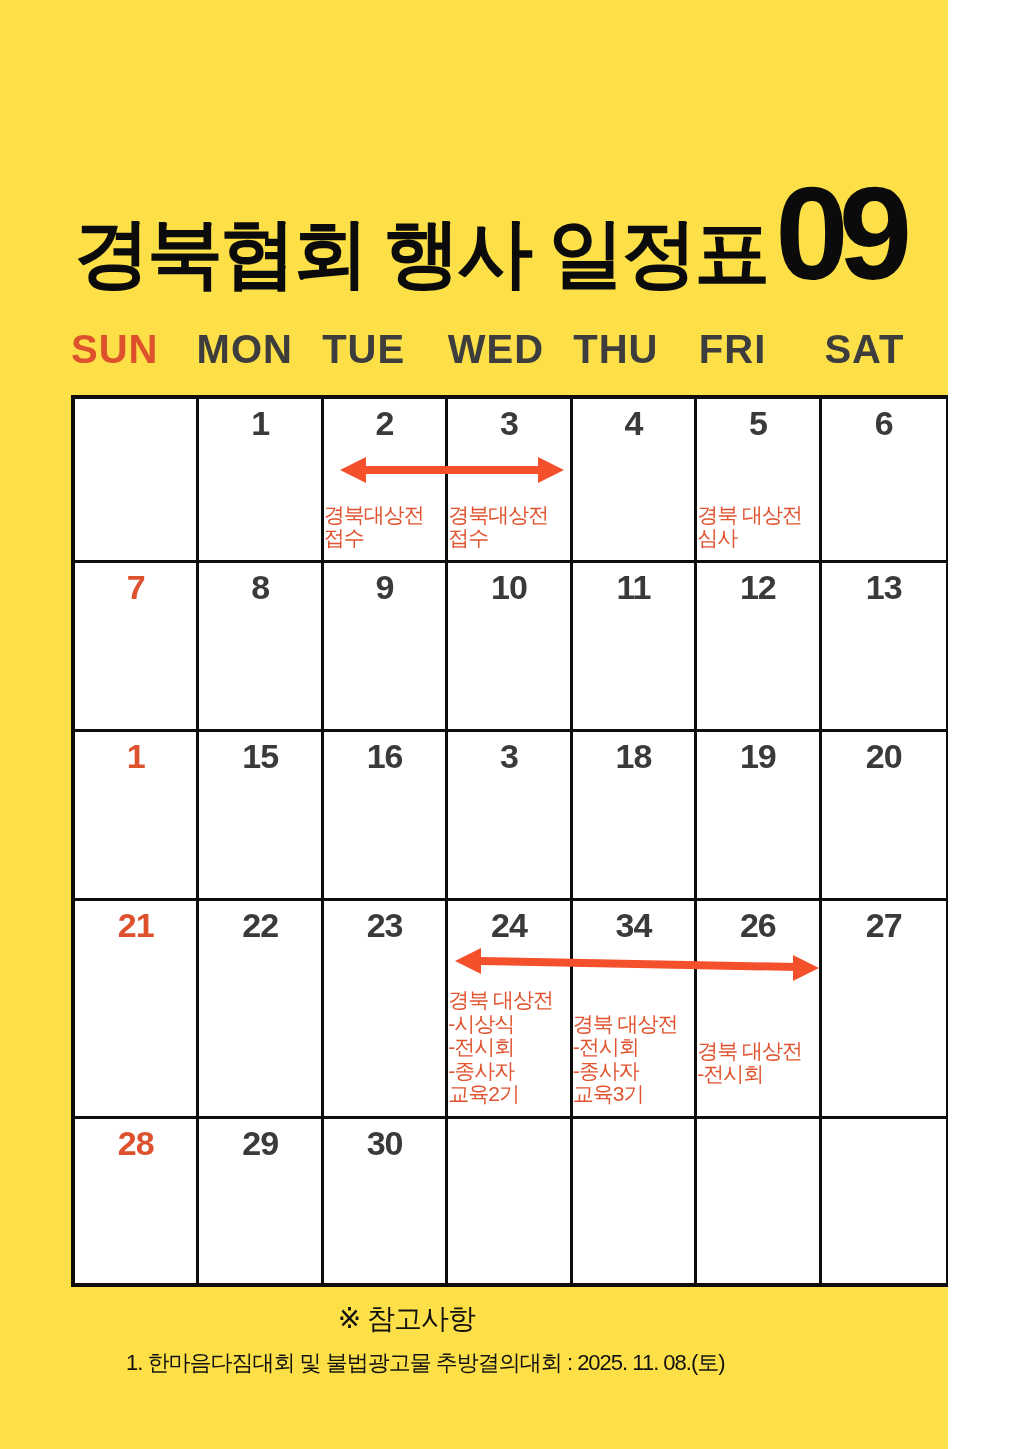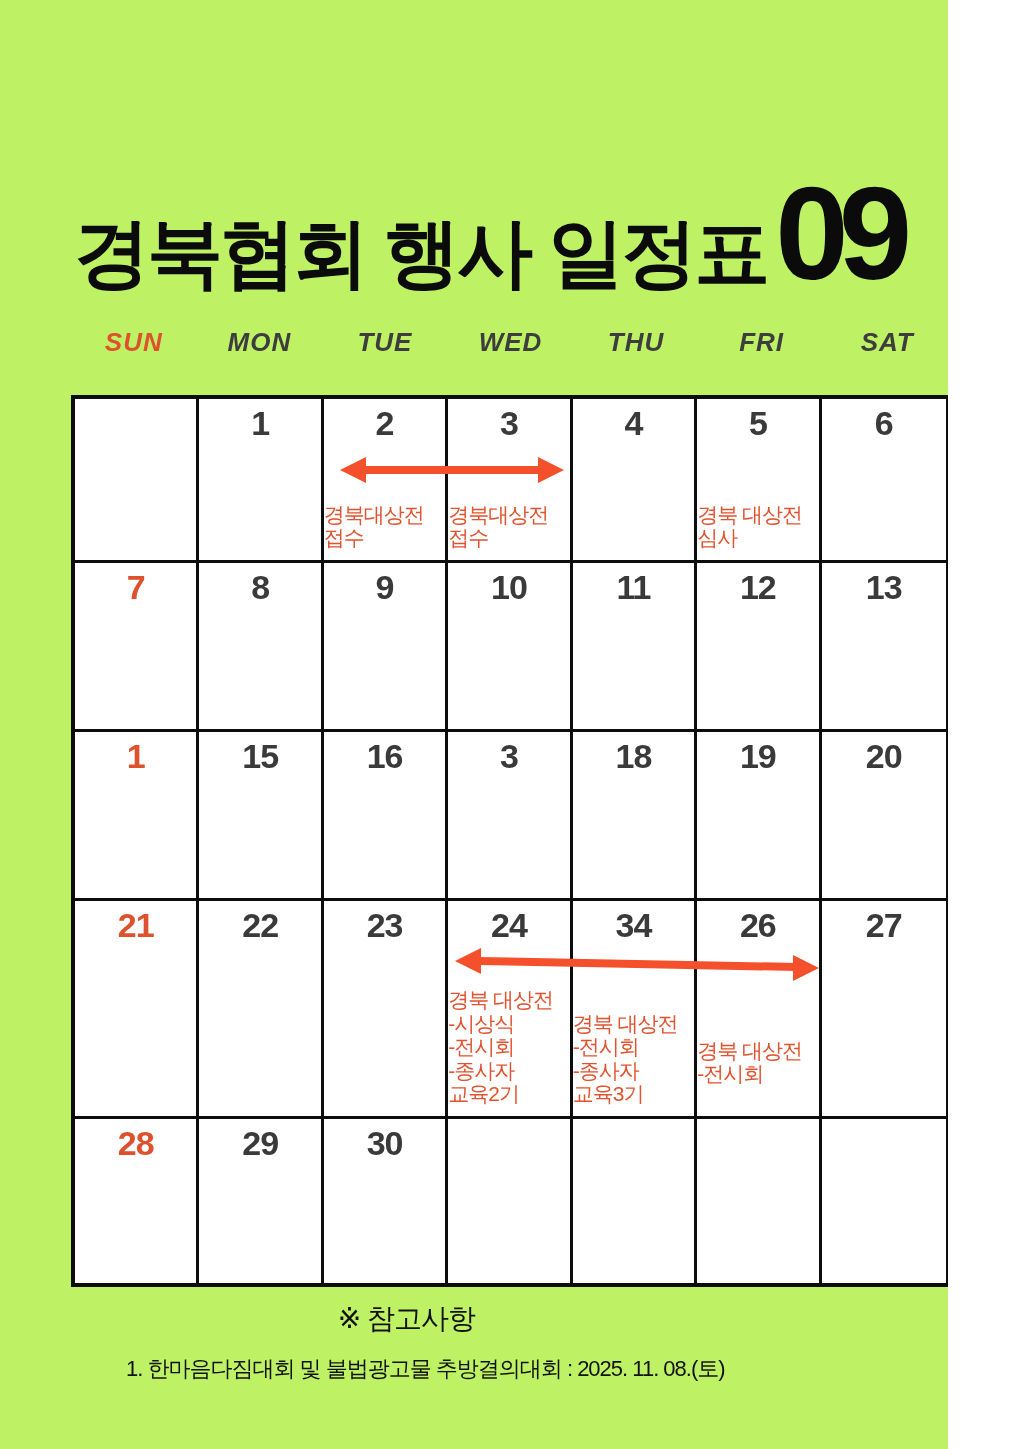--- a/index.html
+++ b/index.html
@@ -1,40 +1,39 @@
 <!DOCTYPE html>
 <html style="--accent: #e0532f; --sun: #dd512d;"><head>
 <meta charset="utf-8">
 <style>
   html,body{margin:0;padding:0;background:#ffffff;}
   .page{
-    position:relative;width:948px;height:1449px;background:#bef264;
+    position:relative;width:948px;height:1449px;background:#fde047;
     font-family:"Liberation Sans","DejaVu Sans",sans-serif;overflow:hidden;
   }
   
   .title-row{
     position:absolute;left:74px;top:168px;width:880px;
     display:flex;align-items:baseline;white-space:nowrap;
   }
   .title-kr{
     font-size:76px;font-weight:700;color:#0b0b0b;letter-spacing:-3px;line-height:1.4;
   }
   .title-month{
     font-size:132px;font-weight:900;color:#0b0b0b;letter-spacing:-10px;line-height:1;
     margin-left:8px;
   }
   
   .weekdays{
     position:absolute;left:71px;top:327px;width:879px;
     display:grid;grid-template-columns:repeat(7,1fr);
   }
   .weekday{
-    text-align:center;font-size:26px;font-weight:800;letter-spacing:1px;
+    font-size:40px;font-weight:800;letter-spacing:1px;
     color:#3d3d3d;
-    font-style:italic;
   }
   .weekday.sun{color:var(--sun,#dd512d);}
   
   .grid{
     position:absolute;left:71px;top:395px;width:879px;height:892px;
     box-sizing:border-box;border:4px solid #0d0d0d;
     display:grid;grid-template-columns:repeat(7,1fr);
     grid-template-rows:164px 169px 169px 218px auto;
   }
   .cell{
@@ -53,21 +52,21 @@
     color:var(--accent,#e0532f);font-size:21px;font-weight:500;line-height:1.12;
     letter-spacing:-1px;
   }
   
   .grid .cell:nth-child(27) .events{bottom:30px;}
   
   .arrow-layer{position:absolute;left:0;top:0;pointer-events:none;}
   
   .notes{position:absolute;left:88px;top:1300px;color:#111;}
   .notes-heading{font-size:28px;font-weight:500;letter-spacing:-1px;text-align:center;}
-  .note-item{margin-top:16px;margin-left:38px;font-size:22px;letter-spacing:-1px;}
+  .note-item{margin-top:10px;margin-left:38px;font-size:22px;letter-spacing:-1px;}
 </style>
 </head>
 <body>
 
 <div class="page">
 
   <div class="title-row">
     <span class="title-kr">경북협회 행사 일정표</span>
     <span class="title-month">09</span>
   </div>

